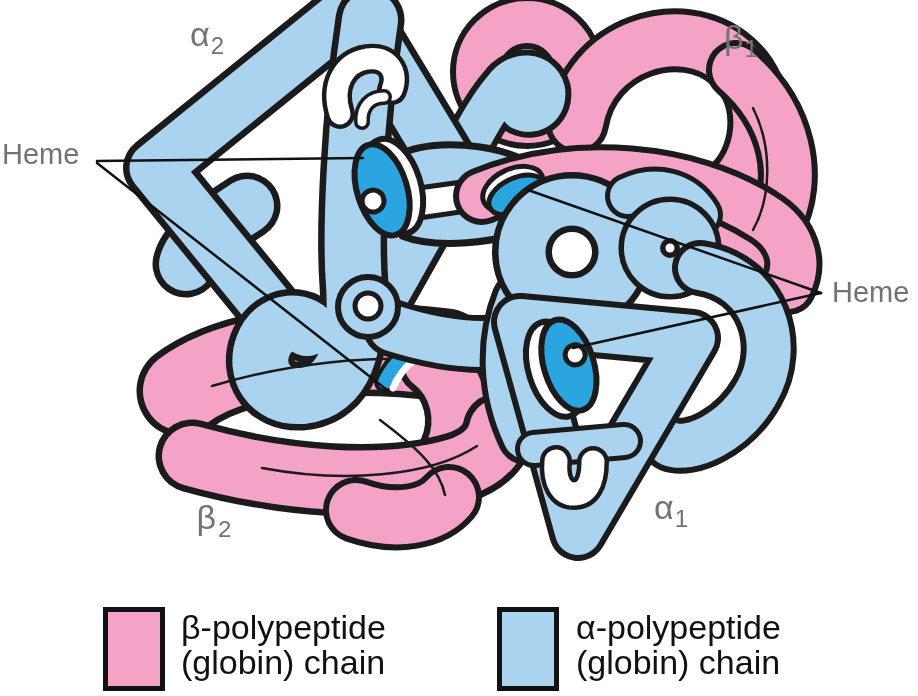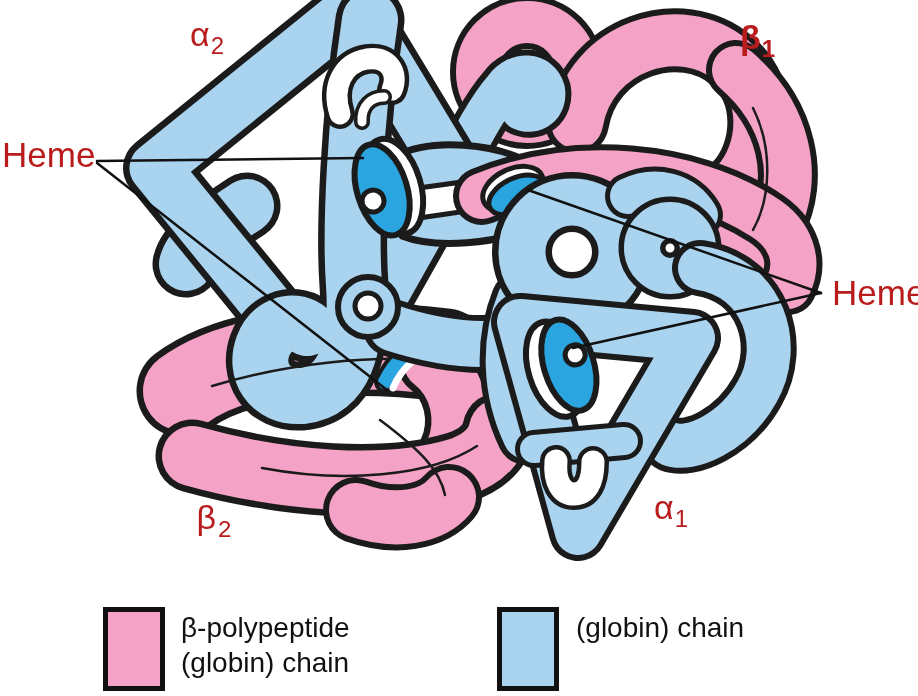--- a/index.html
+++ b/index.html
@@ -1,28 +1,28 @@
 <!DOCTYPE html>
 <html><head>
 <meta charset="utf-8">
 <style>
   html,body{margin:0;padding:0;background:#ffffff;}
   #stage{
     position:relative;width:918px;height:696px;overflow:hidden;
     background:#ffffff;font-family:"Liberation Sans", sans-serif;color:#111;
   }
   #artwork{position:absolute;left:0;top:0;}
-  .lab{position:absolute;white-space:nowrap;color:#b91c1c;}
+  .lab{position:absolute;white-space:nowrap;color:#737373;}
   .greek{font-size:34px;line-height:34px;}
   .greek .sub{font-size:24px;position:relative;top:8px;margin-left:1px;}
-  .heme{font-size:35px;line-height:31px;}
+  .heme{font-size:29px;line-height:31px;}
   .swatch{position:absolute;width:62px;height:84px;border:5px solid #111;box-sizing:border-box;}
   .swatch-beta{background:#F4A2C5;}
   .swatch-alpha{background:#A9D3EE;}
-  .legend-text{position:absolute;font-size:28px;line-height:35px;}
+  .legend-text{position:absolute;font-size:34px;line-height:35px;}
 </style>
 </head>
 <body>
 
 <div id="stage">
 
   <svg id="artwork" width="918" height="696" viewBox="0 0 918 696" fill="none" stroke-linecap="round" stroke-linejoin="round">
 
     <g>
       <circle cx="527" cy="72" r="50" stroke="#1B1B1B" stroke-width="54"></circle>
@@ -133,39 +133,40 @@
     <g stroke="#111111" stroke-width="2.5">
       <path d="M 97 161 L 363 158"></path>
       <path d="M 97 163 L 387 390"></path>
       <path d="M 821 293 L 528 190"></path>
       <path d="M 821 293 L 573 348"></path>
     </g>
   </svg>
 
   <div class="lab greek" style="left:190px;top:17px;"><span>α</span><span class="sub">2</span></div>
 
-  <div class="lab greek" style="left:740px;top:20px;font-weight:bold;"><span>β</span><span class="sub">1</span></div>
+  <div class="lab greek" style="left:724px;top:20px;"><span>β</span><span class="sub">1</span></div>
 
   <div class="lab greek" style="left:196px;top:503px;font-family:Liberation Mono, monospace;"><span>β</span><span class="sub">2</span></div>
 
   <div class="lab greek" style="left:654px;top:490px;"><span>α</span><span class="sub">1</span></div>
 
   <div class="lab heme" style="left:2px;top:139px;">Heme</div>
 
   <div class="lab heme" style="left:832px;top:277px;">Heme</div>
 
   <div>
     <div>
       <div class="swatch swatch-beta" style="left:103px;top:607px;"></div>
       <div class="legend-text" style="left:181px;top:610px;">
         <div>β-polypeptide</div>
         <div>(globin) chain</div>
       </div>
     </div>
     <div>
       <div class="swatch swatch-alpha" style="left:497px;top:607px;"></div>
       <div class="legend-text" style="left:576px;top:610px;">
+        <div>α-polypeptide</div>
         <div>(globin) chain</div>
       </div>
     </div>
   </div>
 
 </div>
 
 </body></html>

